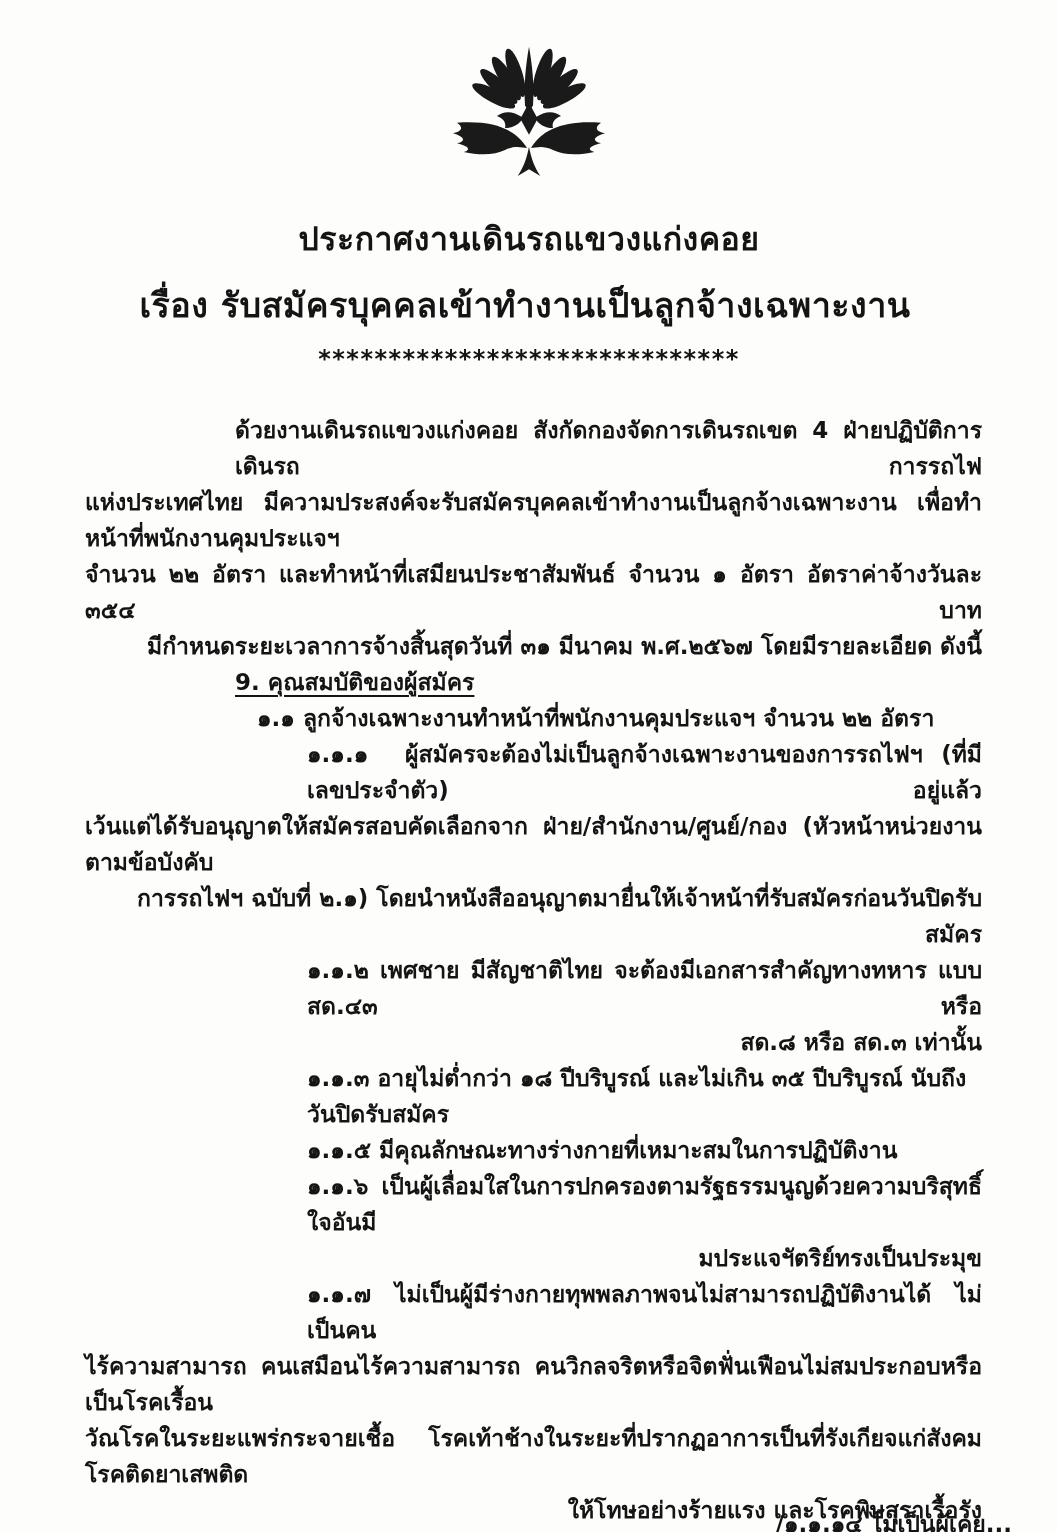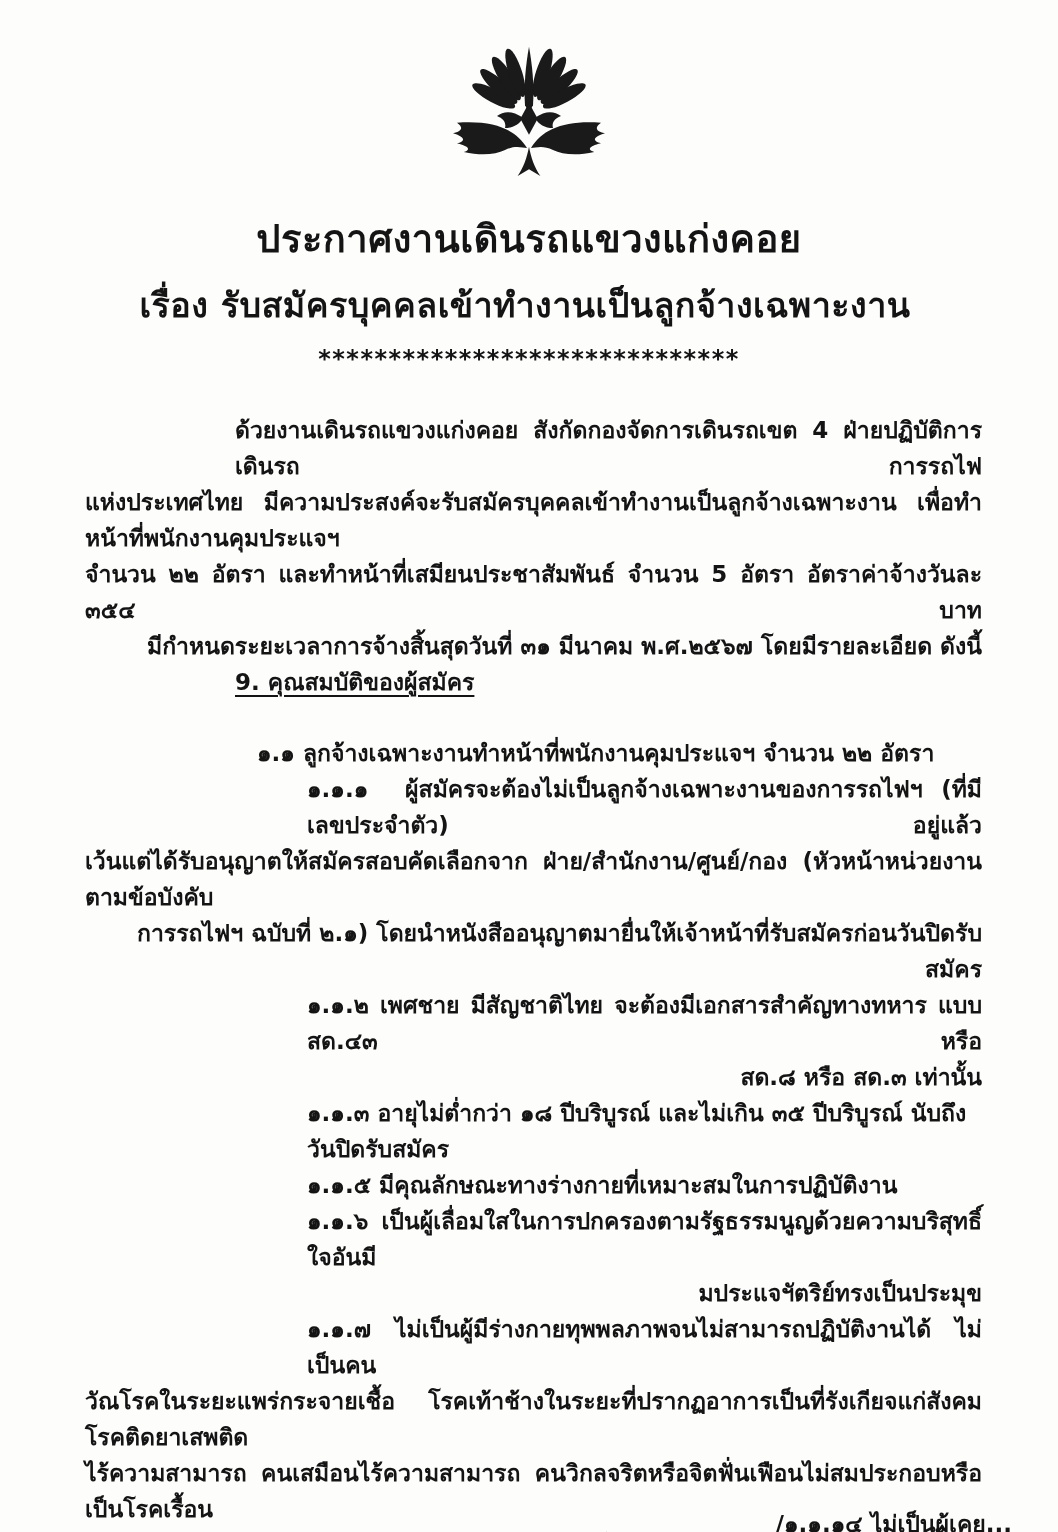--- a/index.html
+++ b/index.html
@@ -20,21 +20,21 @@
   }
   .header {
     text-align: center;
   }
   .emblem-wrap {
     padding-top: 36px;
     line-height: 0;
   }
   .doc-title {
     margin: 20px 0 16px 0;
-    font-size: 38px;
+    font-size: 32px;
     line-height: 50px;
     letter-spacing: 0.5px;
   }
   .doc-subject {
     margin: 14px 8px 0 0;
     font-size: 34px;
     line-height: 50px;
     letter-spacing: 0.5px;
   }
   .star-divider {
@@ -48,21 +48,21 @@
     padding: 0 76px 0 85px;
     font-size: 23px;
   }
   .line {
     line-height: 36px;
     white-space: pre-wrap;
     min-height: 36px;
   }
   .ind-0 { padding-left: 0; text-align: right; }
   .ind-1 { padding-left: 150px; }
-  .ind-2 { padding-left: 172px; margin-top: 35px; }
+  .ind-2 { padding-left: 172px; }
   .ind-3 { padding-left: 222px; }
   .just {
     text-align: justify;
     text-align-last: justify;
   }
   .heading {
     text-decoration: underline;
     text-underline-offset: 5px;
     text-decoration-thickness: 2px;
   }
@@ -112,34 +112,34 @@
     </div>
 
     <div class="doc-title">ประกาศงานเดินรถแขวงแก่งคอย</div>
     <div class="doc-subject">เรื่อง รับสมัครบุคคลเข้าทำงานเป็นลูกจ้างเฉพาะงาน</div>
     <div class="star-divider">******************************</div>
   </div>
 
   <div class="doc-body">
       <div class="line ind-1 just">ด้วยงานเดินรถแขวงแก่งคอย สังกัดกองจัดการเดินรถเขต 4 ฝ่ายปฏิบัติการเดินรถ การรถไฟ</div>
       <div class="line ind-0 just">แห่งประเทศไทย มีความประสงค์จะรับสมัครบุคคลเข้าทำงานเป็นลูกจ้างเฉพาะงาน เพื่อทำหน้าที่พนักงานคุมประแจฯ</div>
-      <div class="line ind-0 just">จำนวน ๒๒ อัตรา และทำหน้าที่เสมียนประชาสัมพันธ์ จำนวน 5 อัตรา อัตราค่าจ้างวันละ ๓๕๔ บาท</div>
+      <div class="line ind-0 just">จำนวน ๒๒ อัตรา และทำหน้าที่เสมียนประชาสัมพันธ์ จำนวน ๑ อัตรา อัตราค่าจ้างวันละ ๓๕๔ บาท</div>
       <div class="line ind-0">มีกำหนดระยะเวลาการจ้างสิ้นสุดวันที่ ๓๑ มีนาคม พ.ศ.๒๕๖๗ โดยมีรายละเอียด ดังนี้</div>
       <div class="line ind-1 heading">9. คุณสมบัติของผู้สมัคร</div>
       <div class="line ind-2">๑.๑ ลูกจ้างเฉพาะงานทำหน้าที่พนักงานคุมประแจฯ จำนวน ๒๒ อัตรา</div>
       <div class="line ind-3 just">๑.๑.๑  ผู้สมัครจะต้องไม่เป็นลูกจ้างเฉพาะงานของการรถไฟฯ (ที่มีเลขประจำตัว) อยู่แล้ว</div>
       <div class="line ind-0 just">เว้นแต่ได้รับอนุญาตให้สมัครสอบคัดเลือกจาก ฝ่าย/สำนักงาน/ศูนย์/กอง (หัวหน้าหน่วยงานตามข้อบังคับ</div>
       <div class="line ind-0">การรถไฟฯ ฉบับที่ ๒.๑) โดยนำหนังสืออนุญาตมายื่นให้เจ้าหน้าที่รับสมัครก่อนวันปิดรับสมัคร</div>
       <div class="line ind-3 just">๑.๑.๒ เพศชาย มีสัญชาติไทย จะต้องมีเอกสารสำคัญทางทหาร แบบ สด.๔๓ หรือ</div>
       <div class="line ind-0">สด.๘ หรือ สด.๓ เท่านั้น</div>
       <div class="line ind-3">๑.๑.๓ อายุไม่ต่ำกว่า ๑๘ ปีบริบูรณ์ และไม่เกิน ๓๕ ปีบริบูรณ์ นับถึงวันปิดรับสมัคร</div>
       <div class="line ind-3">๑.๑.๕ มีคุณลักษณะทางร่างกายที่เหมาะสมในการปฏิบัติงาน</div>
       <div class="line ind-3 just">๑.๑.๖ เป็นผู้เลื่อมใสในการปกครองตามรัฐธรรมนูญด้วยความบริสุทธิ์ใจอันมี</div>
       <div class="line ind-0">มประแจฯัตริย์ทรงเป็นประมุข</div>
       <div class="line ind-3 just">๑.๑.๗ ไม่เป็นผู้มีร่างกายทุพพลภาพจนไม่สามารถปฏิบัติงานได้ ไม่เป็นคน</div>
+      <div class="line ind-0 just">ไร้ความสามารถ คนเสมือนไร้ความสามารถ คนวิกลจริตหรือจิตฟั่นเฟือนไม่สมประกอบหรือเป็นโรคเรื้อน</div>
       <div class="line ind-0 just">วัณโรคในระยะแพร่กระจายเชื้อ โรคเท้าช้างในระยะที่ปรากฏอาการเป็นที่รังเกียจแก่สังคม โรคติดยาเสพติด</div>
-      <div class="line ind-0 just">ไร้ความสามารถ คนเสมือนไร้ความสามารถ คนวิกลจริตหรือจิตฟั่นเฟือนไม่สมประกอบหรือเป็นโรคเรื้อน</div>
       <div class="line ind-0">ให้โทษอย่างร้ายแรง และโรคพิษสุราเรื้อรัง</div>
     </div>
 
   <div class="continuation">/๑.๑.๑๔ ไม่เป็นผู้เคย...</div>
 
 </div>
 
 </body></html>

